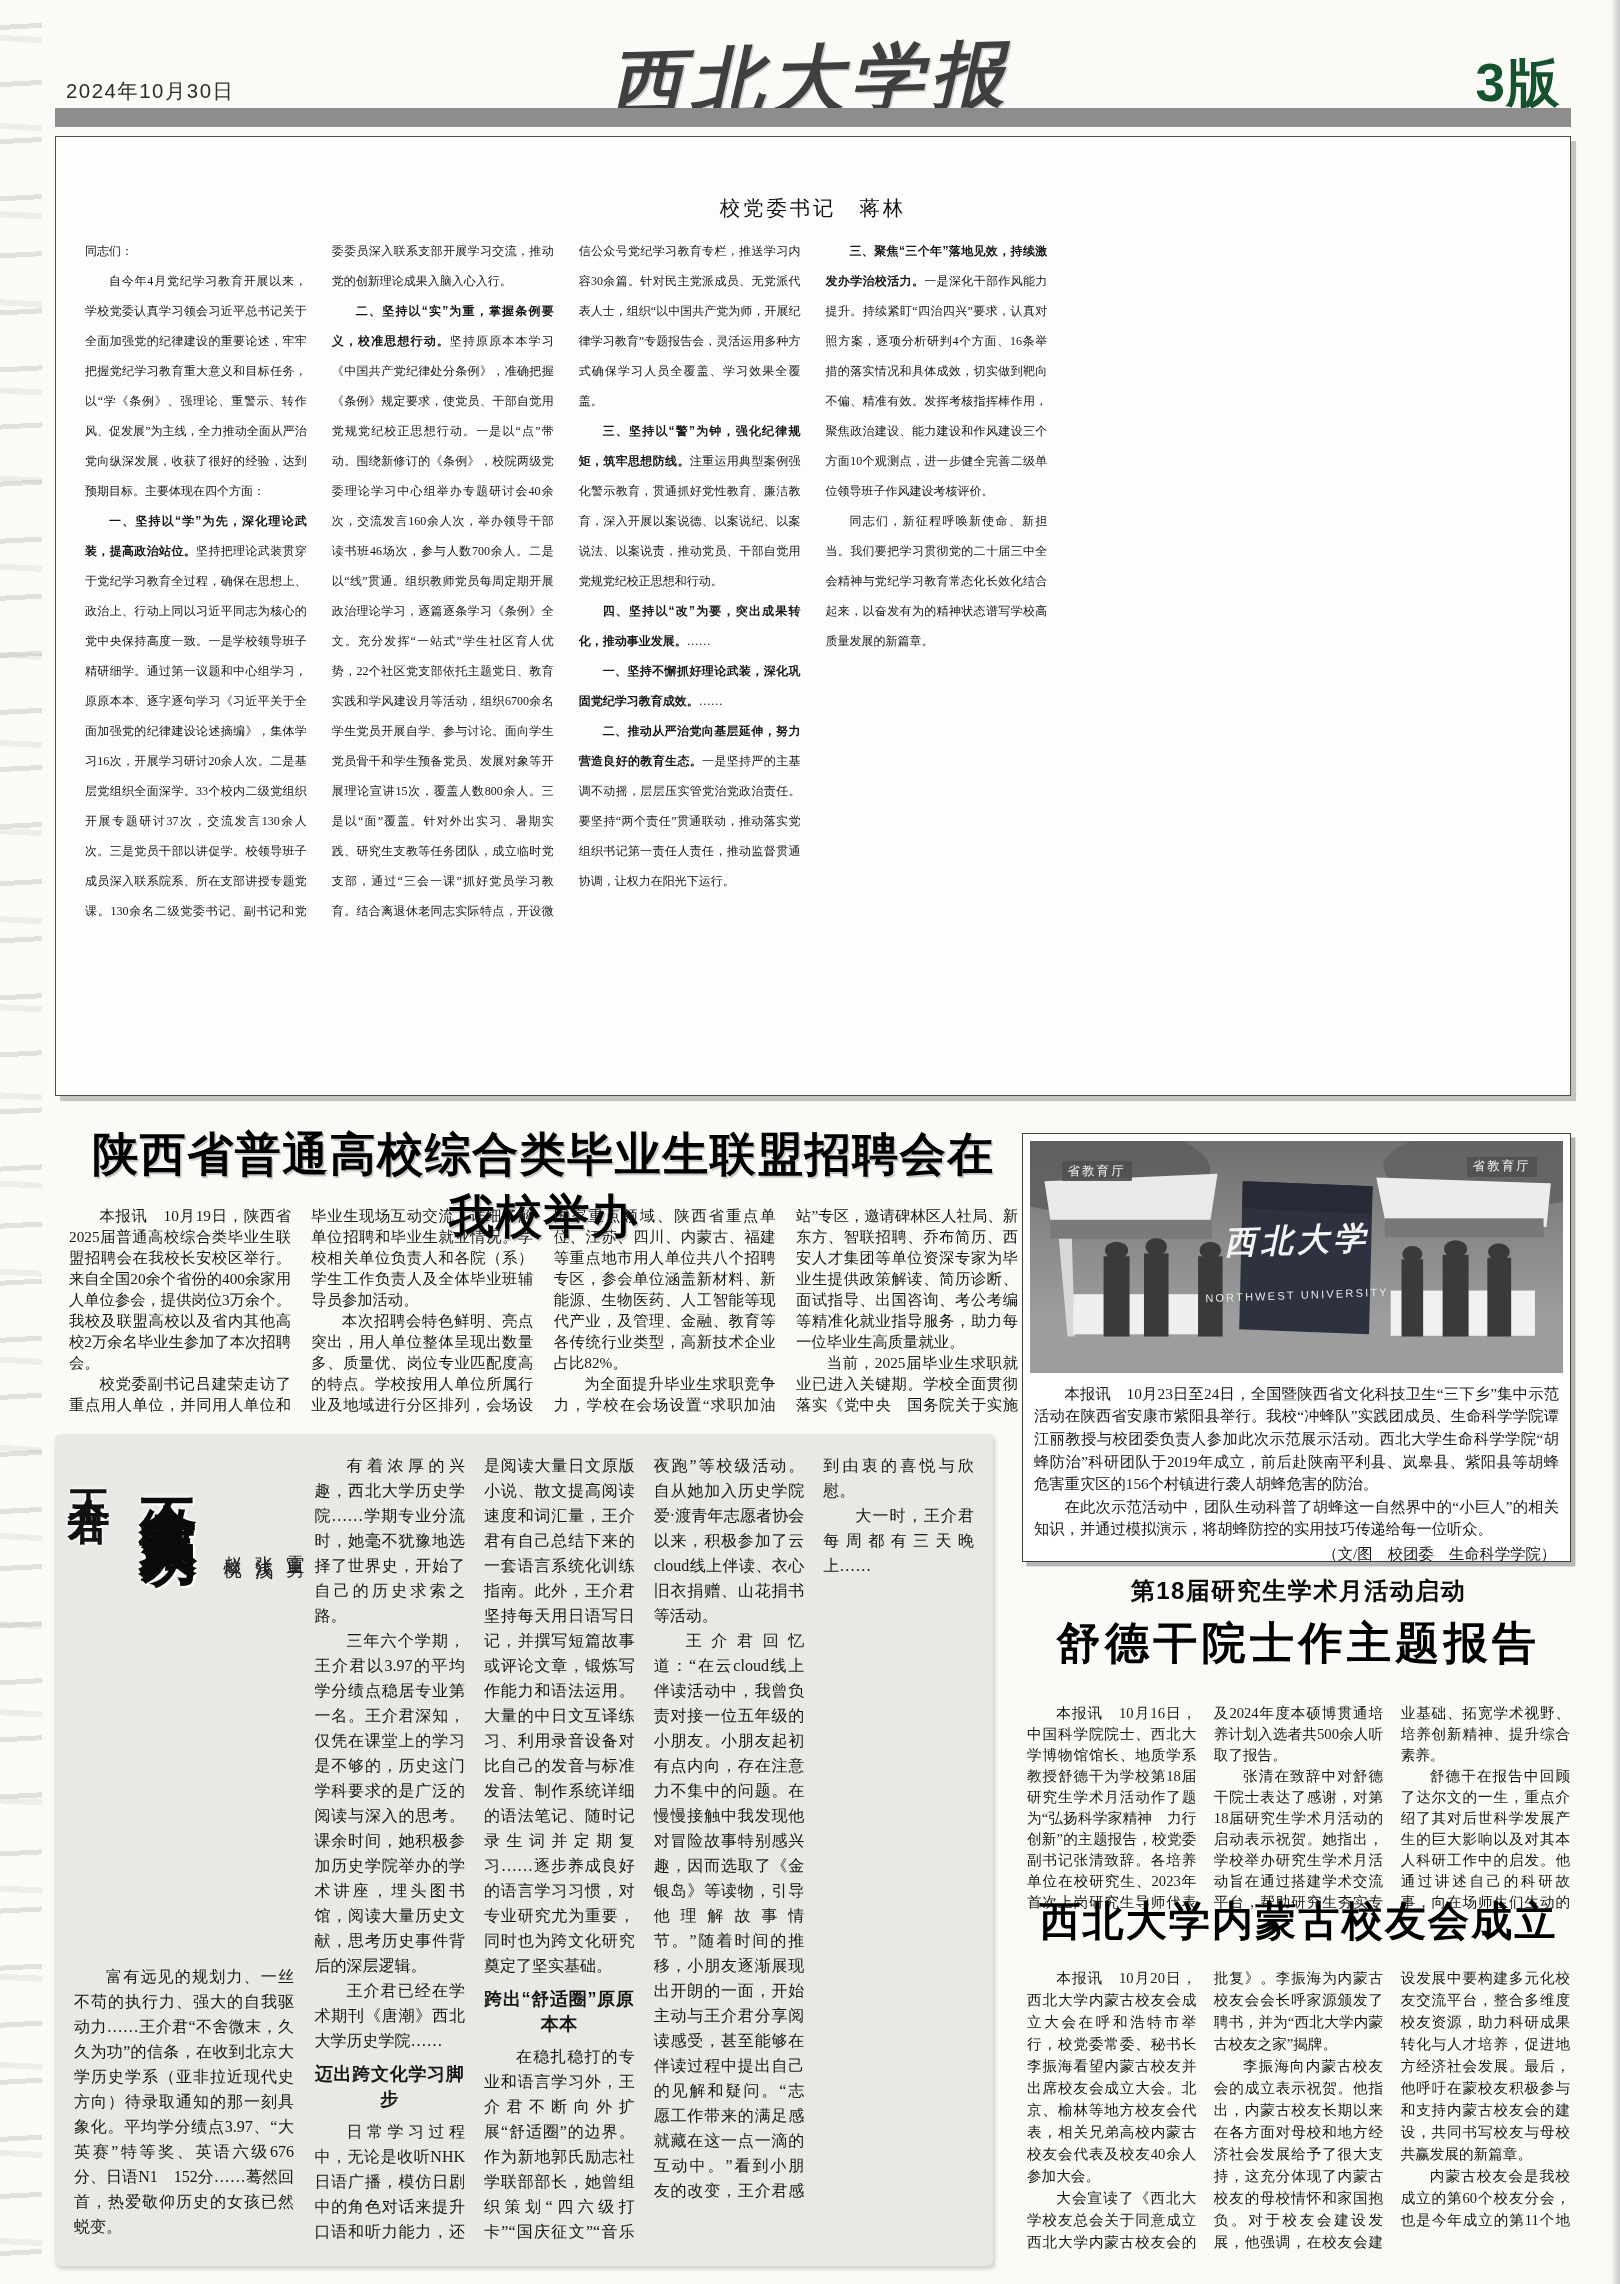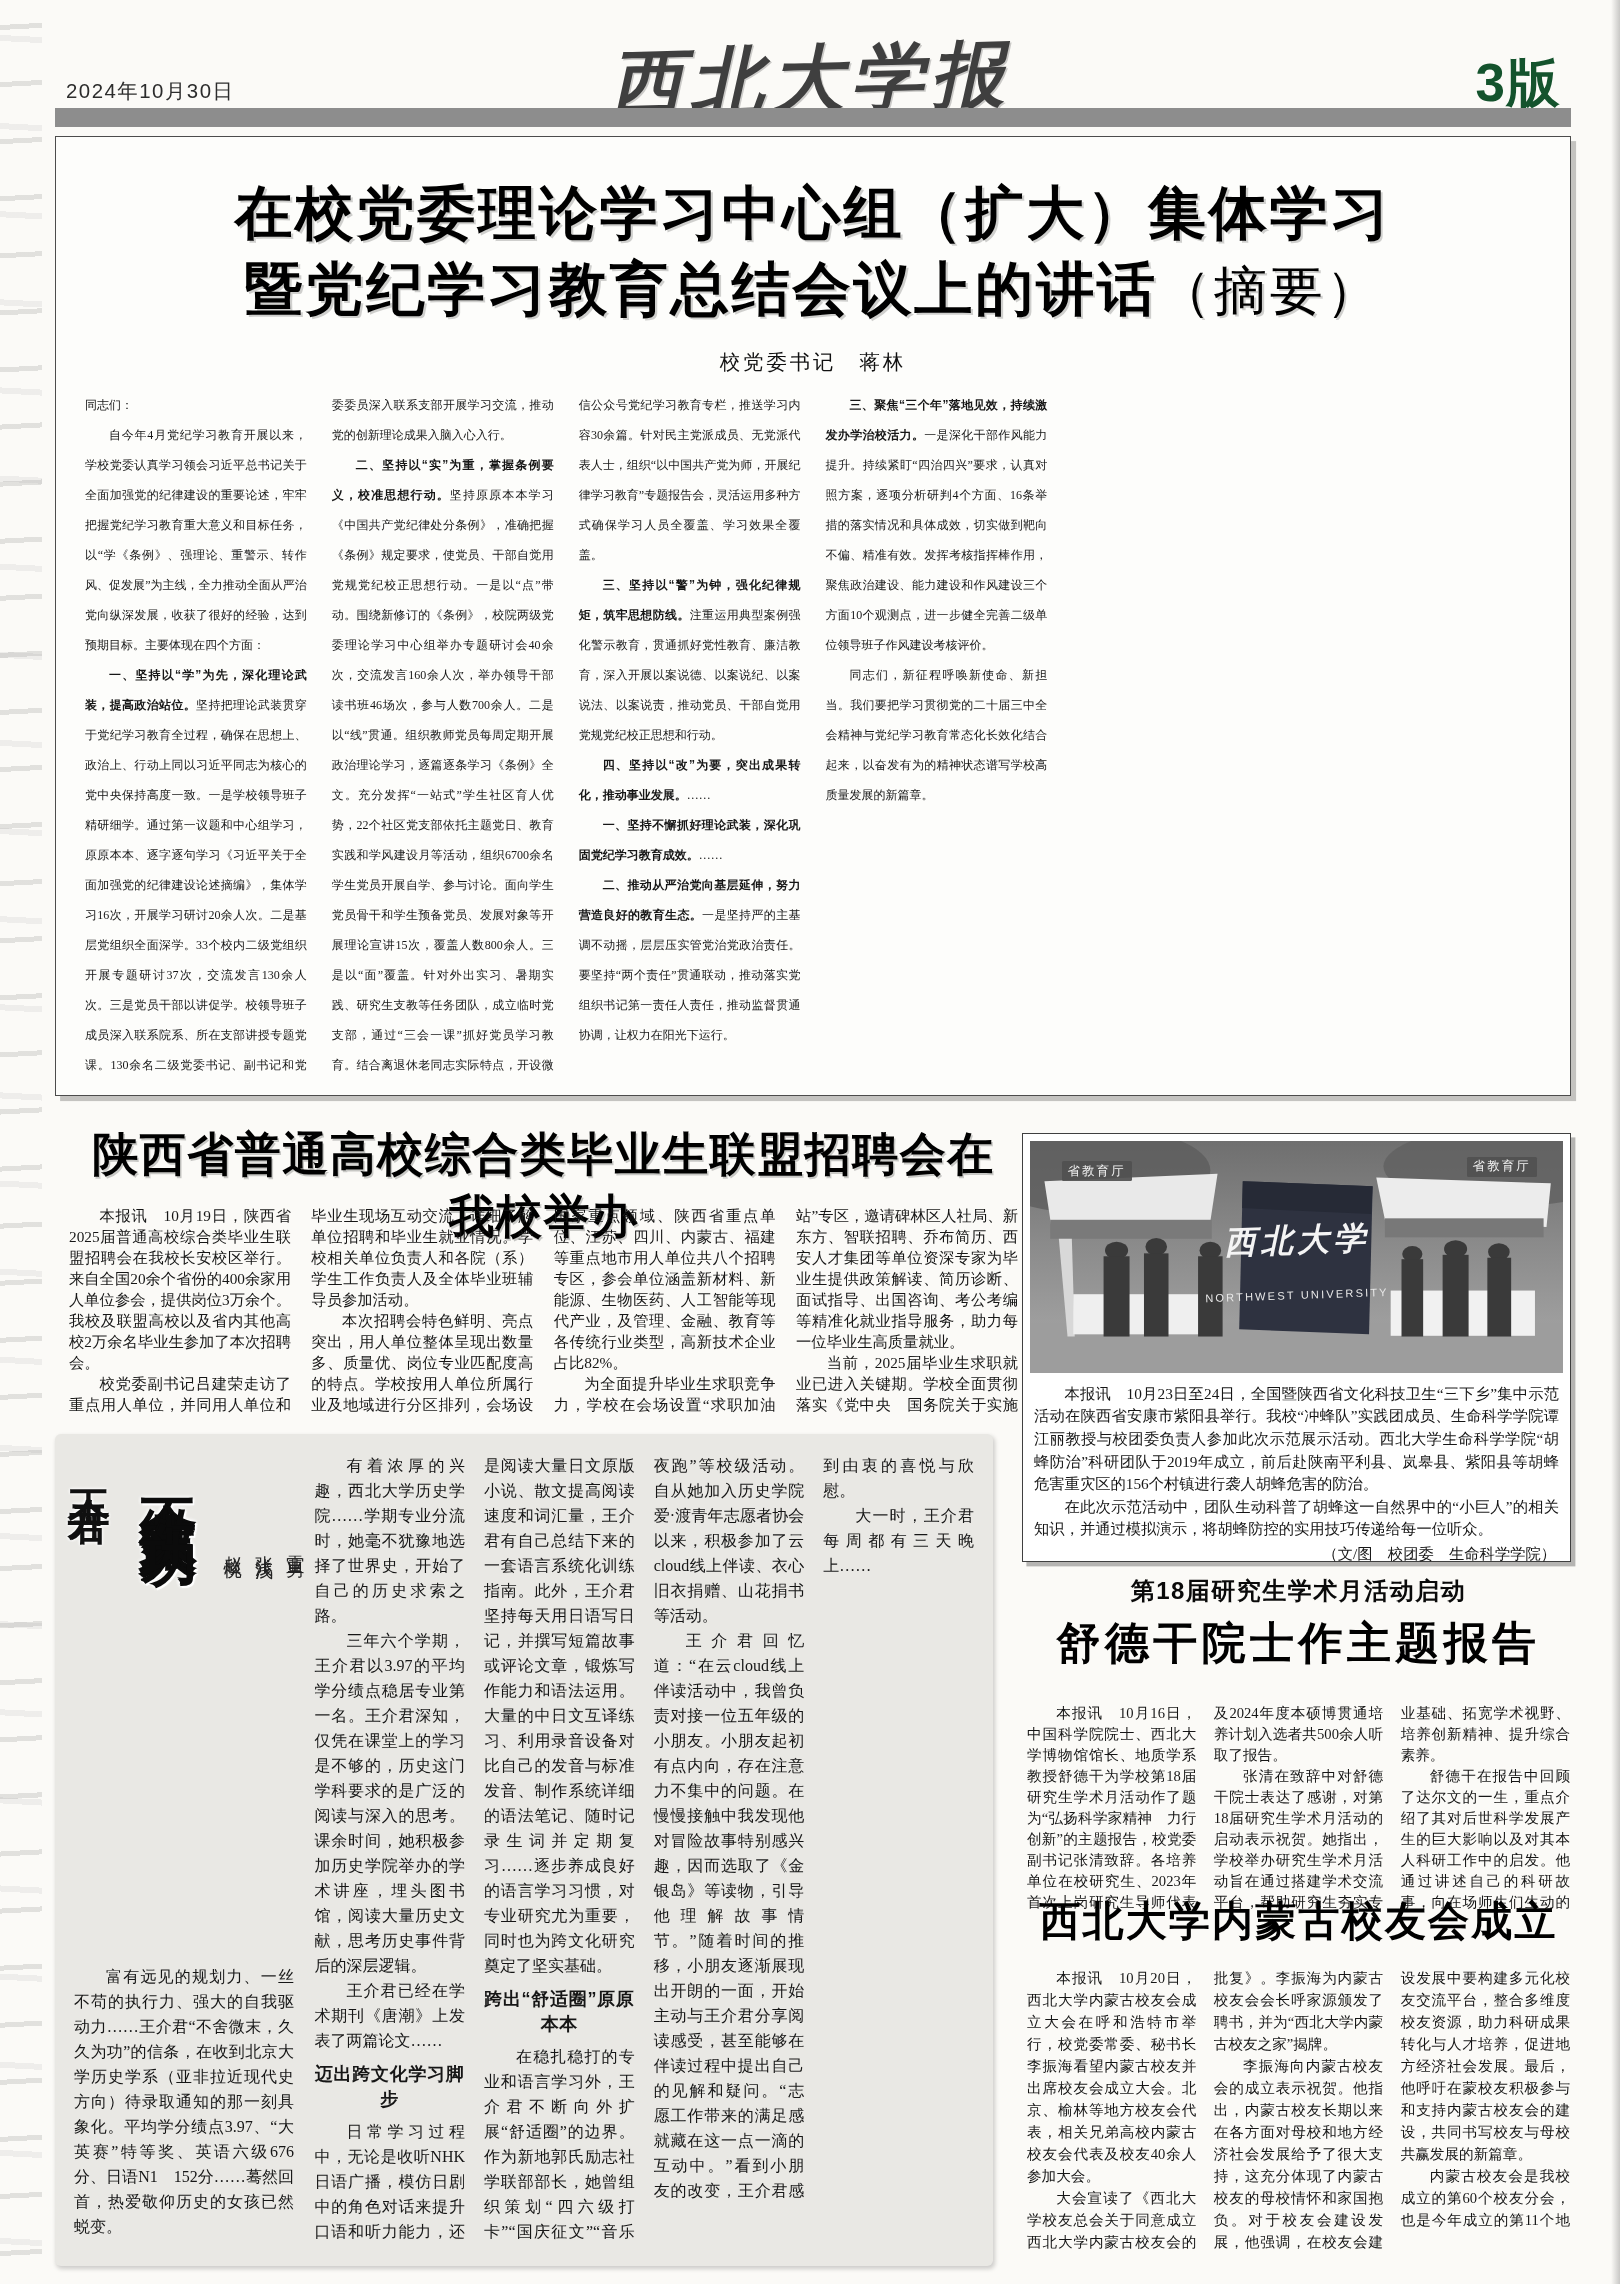--- a/index.html
+++ b/index.html
@@ -149,24 +149,20 @@
 
 <div class="edge-strip"></div>
 <div class="edge-right"></div>
 
 <div class="hdr-date">2024年10月30日</div>
 <div class="masthead">西北大学报</div>
 <div class="page-num">3版</div>
 <div class="hdr-bar"></div>
 
 <div class="main-box">
-  <div class="m-h1">
-    <div>在校党委理论学习中心组（扩大）集体学习</div>
-    <div><span>暨党纪学习教育总结会议上的讲话</span><span class="zhaiyao">（摘要）</span></div>
-  </div>
   <div class="m-byline">校党委书记　蒋林</div>
   <div class="m-body">
       <p class="ni">同志们：</p>
       <p>自今年4月党纪学习教育开展以来，学校党委认真学习领会习近平总书记关于全面加强党的纪律建设的重要论述，牢牢把握党纪学习教育重大意义和目标任务，以“学《条例》、强理论、重警示、转作风、促发展”为主线，全力推动全面从严治党向纵深发展，收获了很好的经验，达到预期目标。主要体现在四个方面：</p>
       <p><b class="lead">一、坚持以“学”为先，深化理论武装，提高政治站位。</b>坚持把理论武装贯穿于党纪学习教育全过程，确保在思想上、政治上、行动上同以习近平同志为核心的党中央保持高度一致。一是学校领导班子精研细学。通过第一议题和中心组学习，原原本本、逐字逐句学习《习近平关于全面加强党的纪律建设论述摘编》，集体学习16次，开展学习研讨20余人次。二是基层党组织全面深学。33个校内二级党组织开展专题研讨37次，交流发言130余人次。三是党员干部以讲促学。校领导班子成员深入联系院系、所在支部讲授专题党课。130余名二级党委书记、副书记和党委委员深入联系支部开展学习交流，推动党的创新理论成果入脑入心入行。</p>
       <p><b class="lead">二、坚持以“实”为重，掌握条例要义，校准思想行动。</b>坚持原原本本学习《中国共产党纪律处分条例》，准确把握《条例》规定要求，使党员、干部自觉用党规党纪校正思想行动。一是以“点”带动。围绕新修订的《条例》，校院两级党委理论学习中心组举办专题研讨会40余次，交流发言160余人次，举办领导干部读书班46场次，参与人数700余人。二是以“线”贯通。组织教师党员每周定期开展政治理论学习，逐篇逐条学习《条例》全文。充分发挥“一站式”学生社区育人优势，22个社区党支部依托主题党日、教育实践和学风建设月等活动，组织6700余名学生党员开展自学、参与讨论。面向学生党员骨干和学生预备党员、发展对象等开展理论宣讲15次，覆盖人数800余人。三是以“面”覆盖。针对外出实习、暑期实践、研究生支教等任务团队，成立临时党支部，通过“三会一课”抓好党员学习教育。结合离退休老同志实际特点，开设微信公众号党纪学习教育专栏，推送学习内容30余篇。针对民主党派成员、无党派代表人士，组织“以中国共产党为师，开展纪律学习教育”专题报告会，灵活运用多种方式确保学习人员全覆盖、学习效果全覆盖。</p>
       <p><b class="lead">三、坚持以“警”为钟，强化纪律规矩，筑牢思想防线。</b>注重运用典型案例强化警示教育，贯通抓好党性教育、廉洁教育，深入开展以案说德、以案说纪、以案说法、以案说责，推动党员、干部自觉用党规党纪校正思想和行动。</p>
       <p><b class="lead">四、坚持以“改”为要，突出成果转化，推动事业发展。</b>……</p>
       <p><b class="lead">一、坚持不懈抓好理论武装，深化巩固党纪学习教育成效。</b>……</p>
       <p><b class="lead">二、推动从严治党向基层延伸，努力营造良好的教育生态。</b>一是坚持严的主基调不动摇，层层压实管党治党政治责任。要坚持“两个责任”贯通联动，推动落实党组织书记第一责任人责任，推动监督贯通协调，让权力在阳光下运行。</p>
@@ -250,21 +246,21 @@
         </div>
     </div>
     <div class="f-leftbody">
         <p>富有远见的规划力、一丝不苟的执行力、强大的自我驱动力……王介君“不舍微末，久久为功”的信条，在收到北京大学历史学系（亚非拉近现代史方向）待录取通知的那一刻具象化。平均学分绩点3.97、“大英赛”特等奖、英语六级676分、日语N1　152分……蓦然回首，热爱敬仰历史的女孩已然蜕变。</p>
         <h4 class="sub">走上世界史学习探索之路</h4>
       </div>
   </div>
   <div class="f-right">
       <p>有着浓厚的兴趣，西北大学历史学院……学期专业分流时，她毫不犹豫地选择了世界史，开始了自己的历史求索之路。</p>
       <p>三年六个学期，王介君以3.97的平均学分绩点稳居专业第一名。王介君深知，仅凭在课堂上的学习是不够的，历史这门学科要求的是广泛的阅读与深入的思考。课余时间，她积极参加历史学院举办的学术讲座，埋头图书馆，阅读大量历史文献，思考历史事件背后的深层逻辑。</p>
-      <p>王介君已经在学术期刊《唐潮》上发表了两篇论文……</p>
+      <p>王介君已经在学术期刊《唐潮》西北大学历史学院……</p>
       <h4 class="sub">迈出跨文化学习脚步</h4>
       <p>日常学习过程中，无论是收听NHK日语广播，模仿日剧中的角色对话来提升口语和听力能力，还是阅读大量日文原版小说、散文提高阅读速度和词汇量，王介君有自己总结下来的一套语言系统化训练指南。此外，王介君坚持每天用日语写日记，并撰写短篇故事或评论文章，锻炼写作能力和语法运用。大量的中日文互译练习、利用录音设备对比自己的发音与标准发音、制作系统详细的语法笔记、随时记录生词并定期复习……逐步养成良好的语言学习习惯，对专业研究尤为重要，同时也为跨文化研究奠定了坚实基础。</p>
       <h4 class="sub">跨出“舒适圈”原原本本</h4>
       <p>在稳扎稳打的专业和语言学习外，王介君不断向外扩展“舒适圈”的边界。作为新地郭氏励志社学联部部长，她曾组织策划“四六级打卡”“国庆征文”“音乐夜跑”等校级活动。自从她加入历史学院爱·渡青年志愿者协会以来，积极参加了云cloud线上伴读、衣心旧衣捐赠、山花捐书等活动。</p>
       <p>王介君回忆道：“在云cloud线上伴读活动中，我曾负责对接一位五年级的小朋友。小朋友起初有点内向，存在注意力不集中的问题。在慢慢接触中我发现他对冒险故事特别感兴趣，因而选取了《金银岛》等读物，引导他理解故事情节。”随着时间的推移，小朋友逐渐展现出开朗的一面，开始主动与王介君分享阅读感受，甚至能够在伴读过程中提出自己的见解和疑问。“志愿工作带来的满足感就藏在这一点一滴的互动中。”看到小朋友的改变，王介君感到由衷的喜悦与欣慰。</p>
       <p>大一时，王介君每周都有三天晚上……</p>
     </div>
 </div>
 
 <div class="brief-1">

